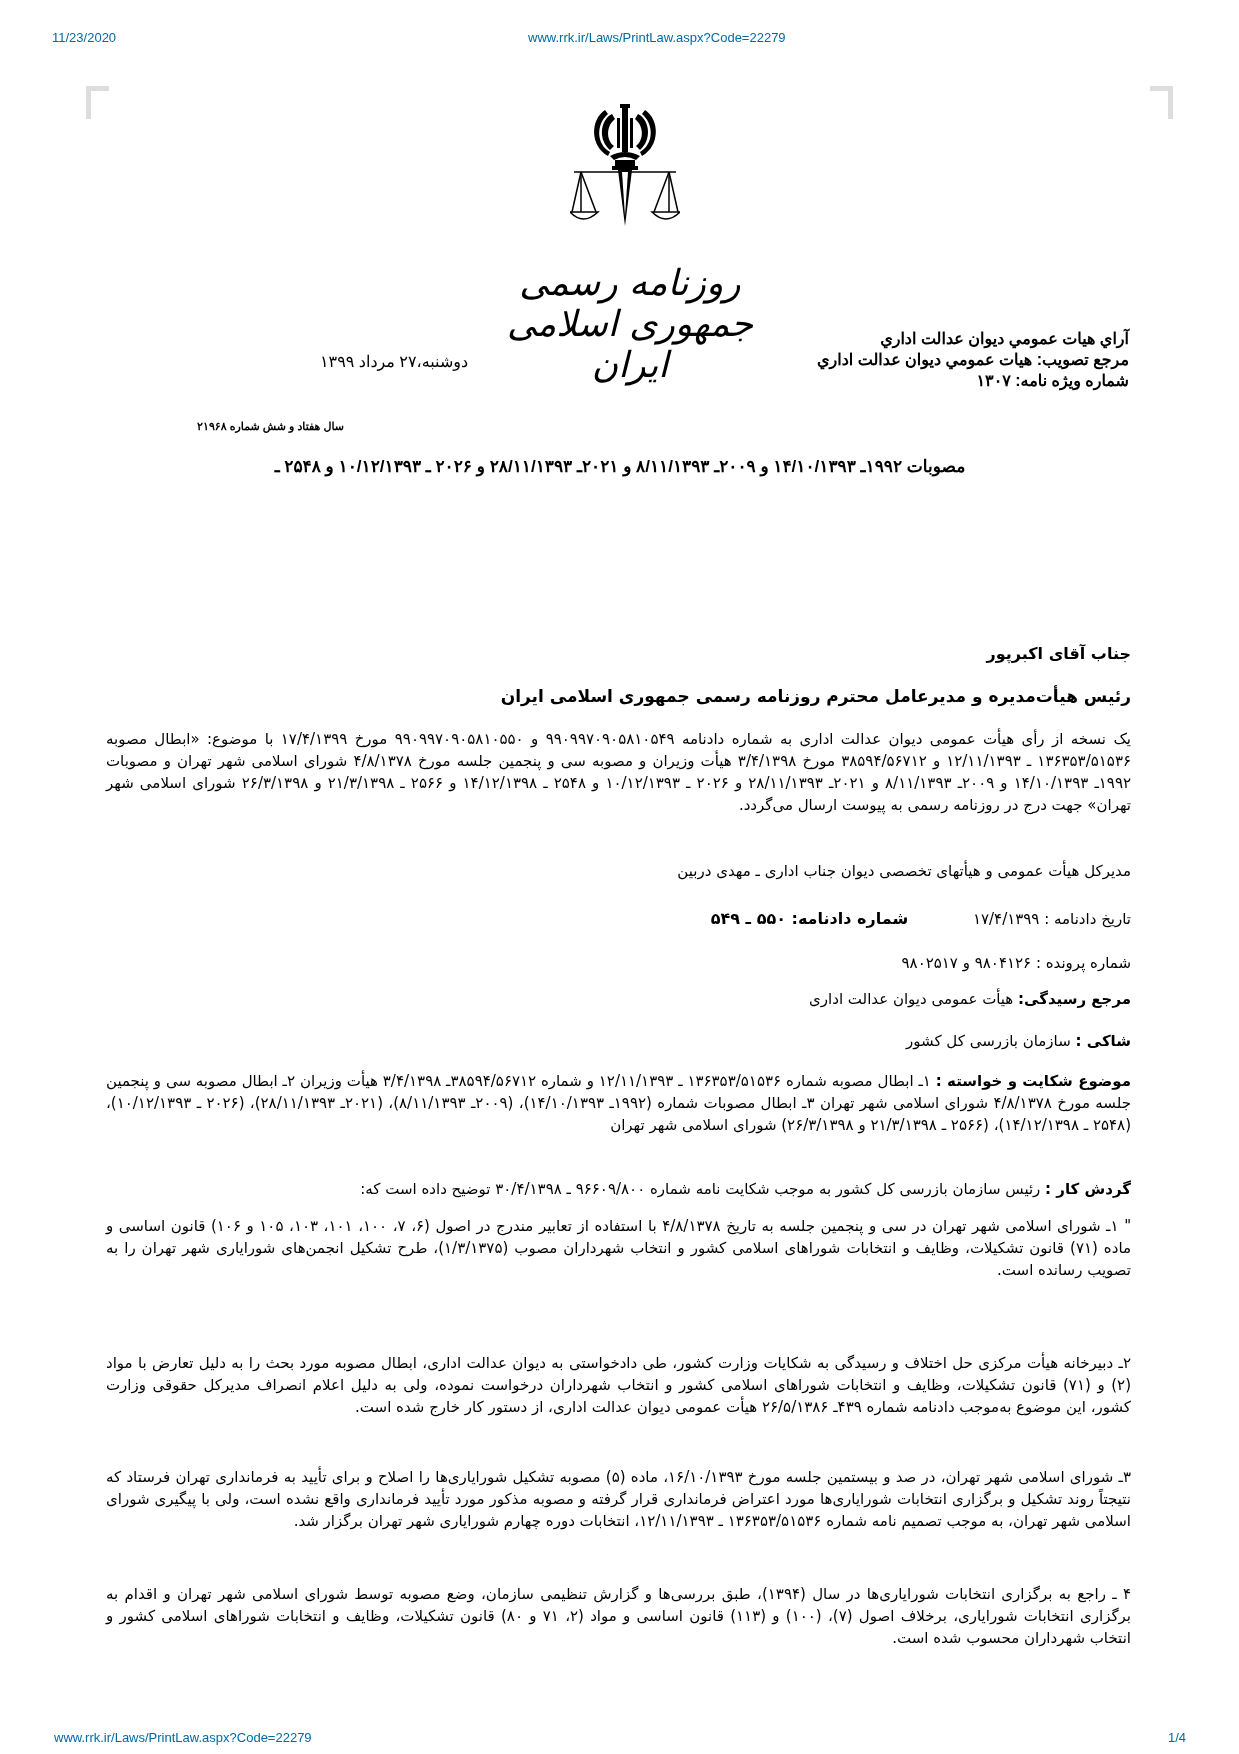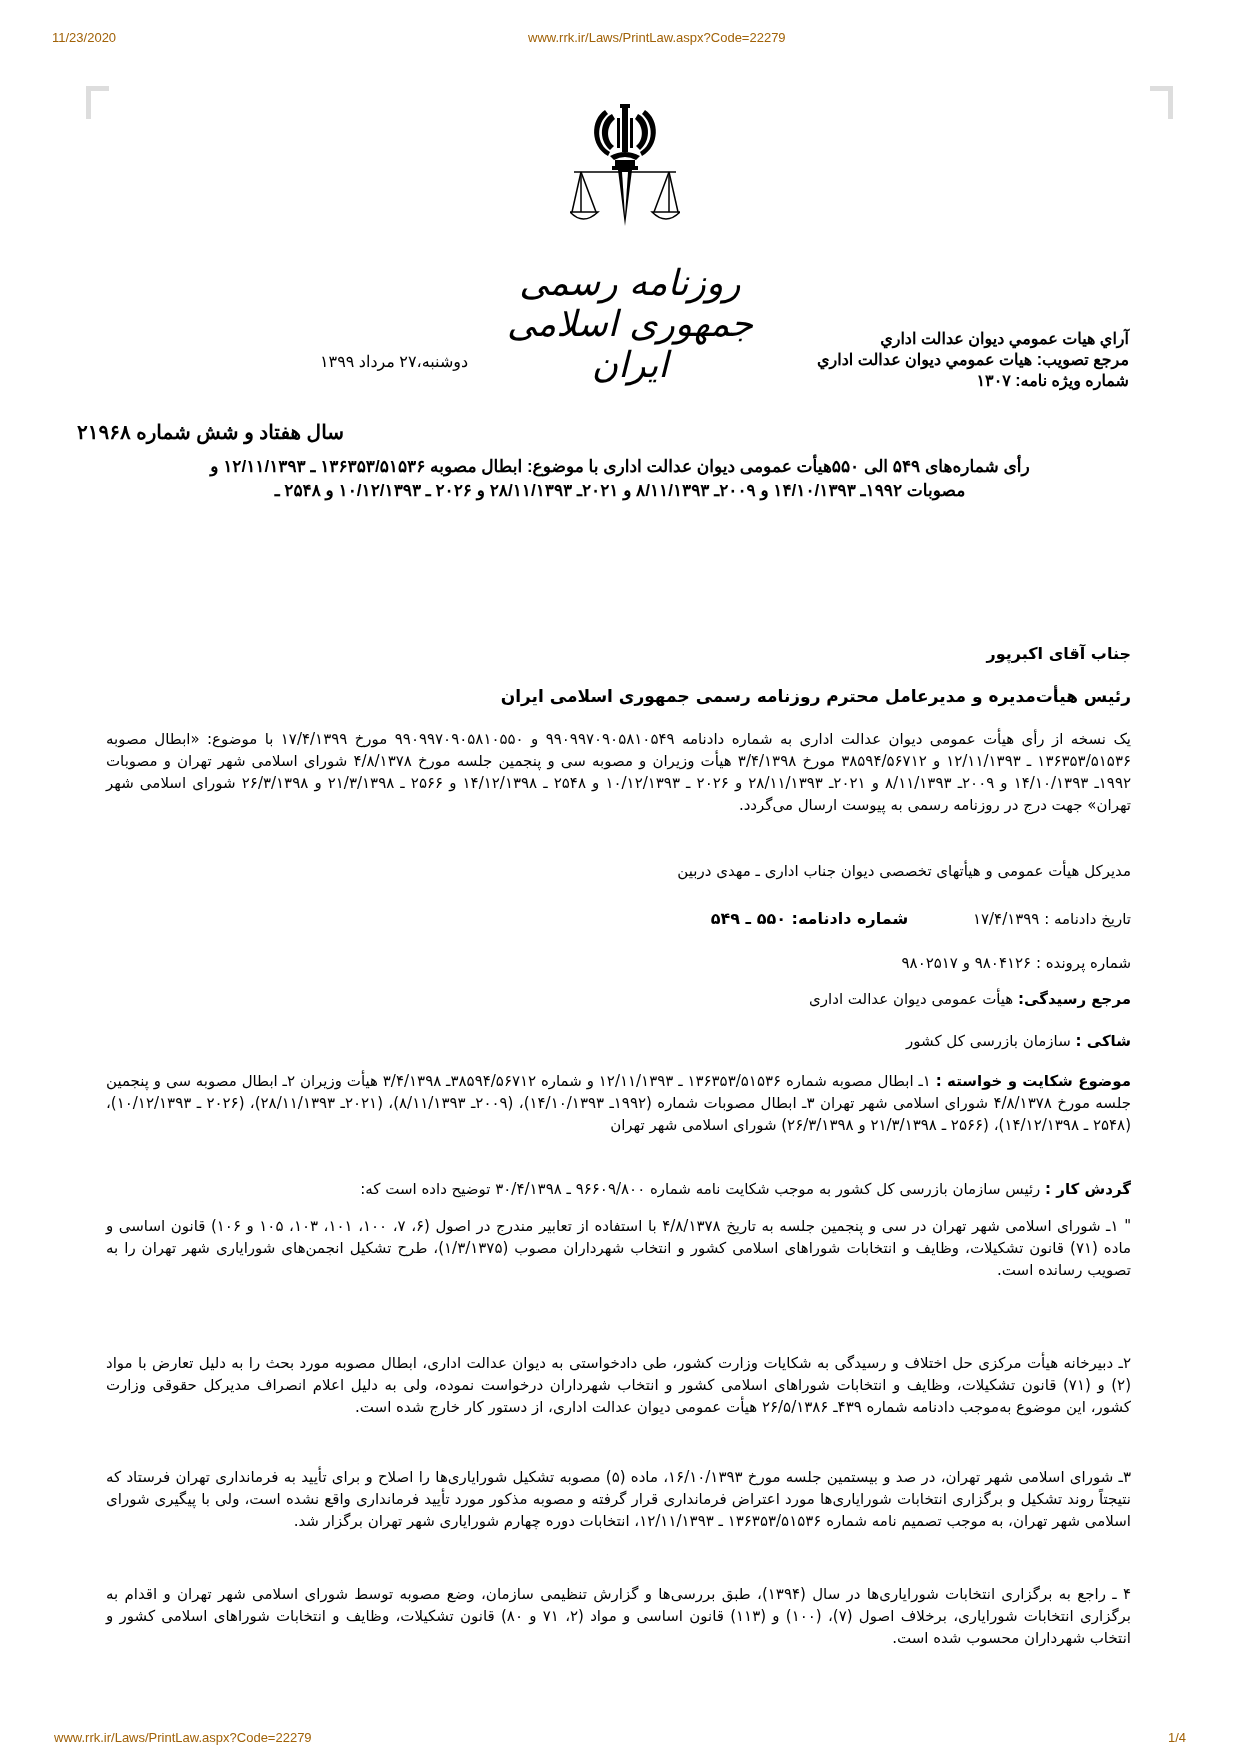--- a/index.html
+++ b/index.html
@@ -2,21 +2,21 @@
 <html><head>
   <meta charset="utf-8">
   <style>
     html, body { margin: 0; padding: 0; background: #ffffff; }
     body {
       width: 1239px; height: 1754px; position: relative; overflow: hidden;
       font-family: "DejaVu Sans", sans-serif; color: #000;
     }
     .print-header, .print-footer {
       position: absolute; left: 0; width: 1239px; font-family: "Liberation Sans", sans-serif;
-      font-size: 13px; color: #a16207;
+      font-size: 13px; color: #0369a1;
     }
     .print-header { top: 30px; height: 20px; }
     .print-footer { top: 1730px; height: 20px; }
     .ph-date { position: absolute; left: 52px; }
     .ph-url { position: absolute; left: 528px; }
     .pf-url { position: absolute; left: 54px; }
     .pf-page { position: absolute; left: 1168px; }
 
     .corner { position: absolute; width: 18px; height: 28px; border-top: 5px solid #ddd; }
     .corner.left { left: 86px; top: 86px; border-left: 5px solid #ddd; }
@@ -26,21 +26,21 @@
     .masthead {
       position: absolute; left: 470px; top: 262px; width: 320px; text-align: center;
       font-family: "DejaVu Serif", serif; font-size: 36px; font-style: italic; direction: rtl;
     }
 
     .rtl { direction: rtl; text-align: right; }
     .abs { position: absolute; }
 
     .meta { right: 110px; top: 328px; font-family: "Liberation Sans", sans-serif; font-weight: bold; font-size: 16px; line-height: 21px; }
     .meta-date { left: 320px; top: 352px; font-family: "Liberation Sans", sans-serif; font-size: 16px; direction: rtl; }
-    .issue { right: 895px; top: 420px; font-family: "Liberation Sans", sans-serif; font-weight: bold; font-size: 20px; margin-left: 16px; }
+    .issue { right: 895px; top: 420px; font-family: "Liberation Sans", sans-serif; font-weight: bold; font-size: 11px; margin-left: 16px; }
     .headline {
       left: 120px; width: 1000px; top: 455px; font-family: "Liberation Sans", sans-serif;
       font-weight: bold; font-size: 17px; line-height: 24px; text-align: center; direction: rtl;
     }
 
     .body-wrap { right: 108px; width: 1025px; font-size: 15px; line-height: 22px; }
     .para { text-align: justify; text-align-last: right; }
     .b { font-weight: bold; }
     .addressee { top: 643px; font-weight: bold; font-size: 16px; }
     .addressee-title { top: 685px; font-weight: bold; font-size: 17px; }
@@ -105,21 +105,20 @@
 <div class="abs rtl meta">
   <div>آراي هيات عمومي ديوان عدالت اداري</div>
   <div>مرجع تصويب: هيات عمومي ديوان عدالت اداري</div>
   <div>شماره ويژه نامه: ۱۳۰۷</div>
 </div>
 <div class="abs meta-date">دوشنبه،۲۷ مرداد ۱۳۹۹</div>
 
 <div class="abs rtl issue">سال هفتاد و شش شماره ۲۱۹۶۸</div>
 
 <div class="abs headline">
-  <div>رأی شماره‌های ۵۴۹ الی ۵۵۰هیأت عمومی دیوان عدالت اداری با موضوع: ابطال مصوبه ۱۳۶۳۵۳/۵۱۵۳۶ ـ ۱۲/۱۱/۱۳۹۳ و</div>
   <div>مصوبات ۱۹۹۲ـ ۱۴/۱۰/۱۳۹۳ و ۲۰۰۹ـ ۸/۱۱/۱۳۹۳ و ۲۰۲۱ـ ۲۸/۱۱/۱۳۹۳ و ۲۰۲۶ ـ ۱۰/۱۲/۱۳۹۳ و ۲۵۴۸ ـ</div>
 </div>
 
 <div class="abs rtl body-wrap addressee">جناب آقای اکبرپور</div>
 <div class="abs rtl body-wrap addressee-title">رئیس هیأت‌مدیره و مدیرعامل محترم روزنامه رسمی جمهوری اسلامی ایران</div>
 <div class="abs rtl body-wrap para copy-para">یک نسخه از رأی هیأت عمومی دیوان عدالت اداری به شماره دادنامه ۹۹۰۹۹۷۰۹۰۵۸۱۰۵۴۹ و ۹۹۰۹۹۷۰۹۰۵۸۱۰۵۵۰ مورخ ۱۷/۴/۱۳۹۹ با موضوع: «ابطال مصوبه ۱۳۶۳۵۳/۵۱۵۳۶ ـ ۱۲/۱۱/۱۳۹۳ و ۳۸۵۹۴/۵۶۷۱۲ مورخ ۳/۴/۱۳۹۸ هیأت وزیران و مصوبه سی و پنجمین جلسه مورخ ۴/۸/۱۳۷۸ شورای اسلامی شهر تهران و مصوبات ۱۹۹۲ـ ۱۴/۱۰/۱۳۹۳ و ۲۰۰۹ـ ۸/۱۱/۱۳۹۳ و ۲۰۲۱ـ ۲۸/۱۱/۱۳۹۳ و ۲۰۲۶ ـ ۱۰/۱۲/۱۳۹۳ و ۲۵۴۸ ـ ۱۴/۱۲/۱۳۹۸ و ۲۵۶۶ ـ ۲۱/۳/۱۳۹۸ و ۲۶/۳/۱۳۹۸ شورای اسلامی شهر تهران» جهت درج در روزنامه رسمی به پیوست ارسال می‌گردد.</div>
 <div class="abs rtl body-wrap signer">مدیرکل هیأت عمومی و هیأتهای تخصصی دیوان جناب اداری ـ مهدی دربین</div>
 
 <div class="abs rtl body-wrap case-date-row">
   <span class="label-date">تاریخ دادنامه : ۱۷/۴/۱۳۹۹</span>

